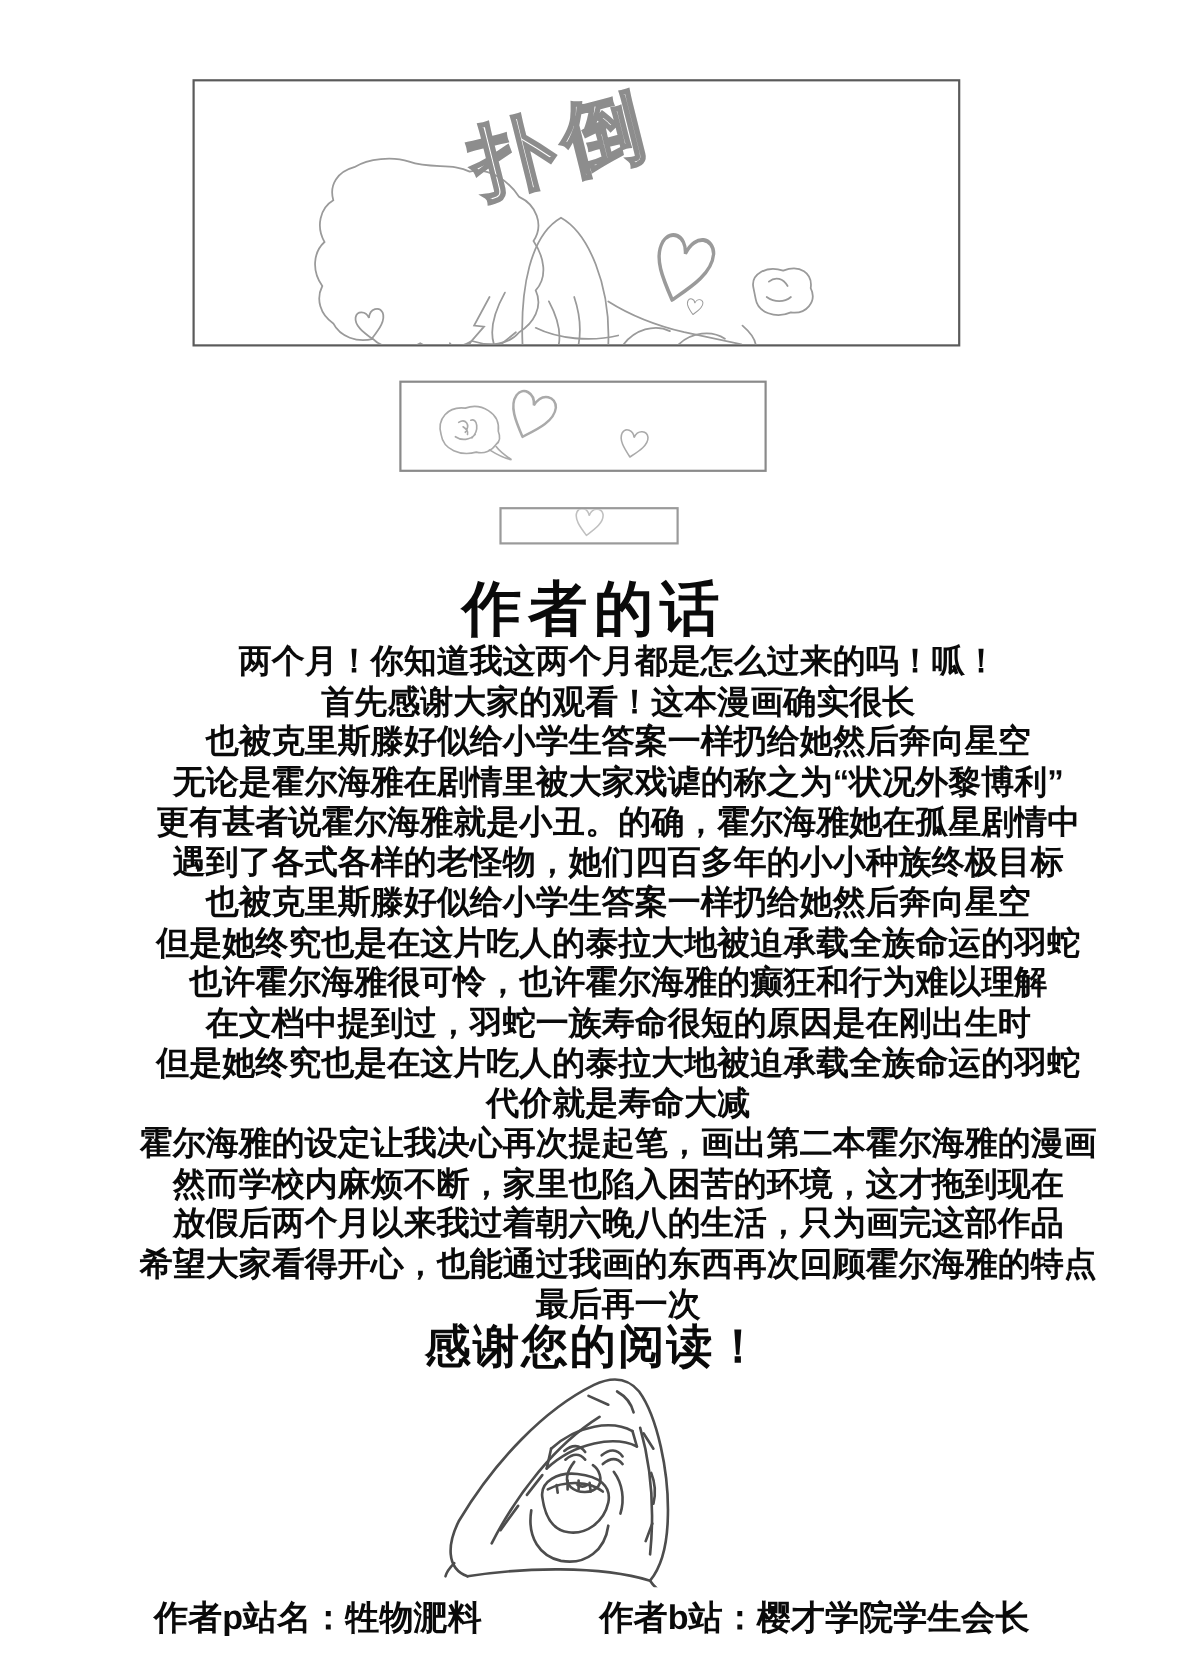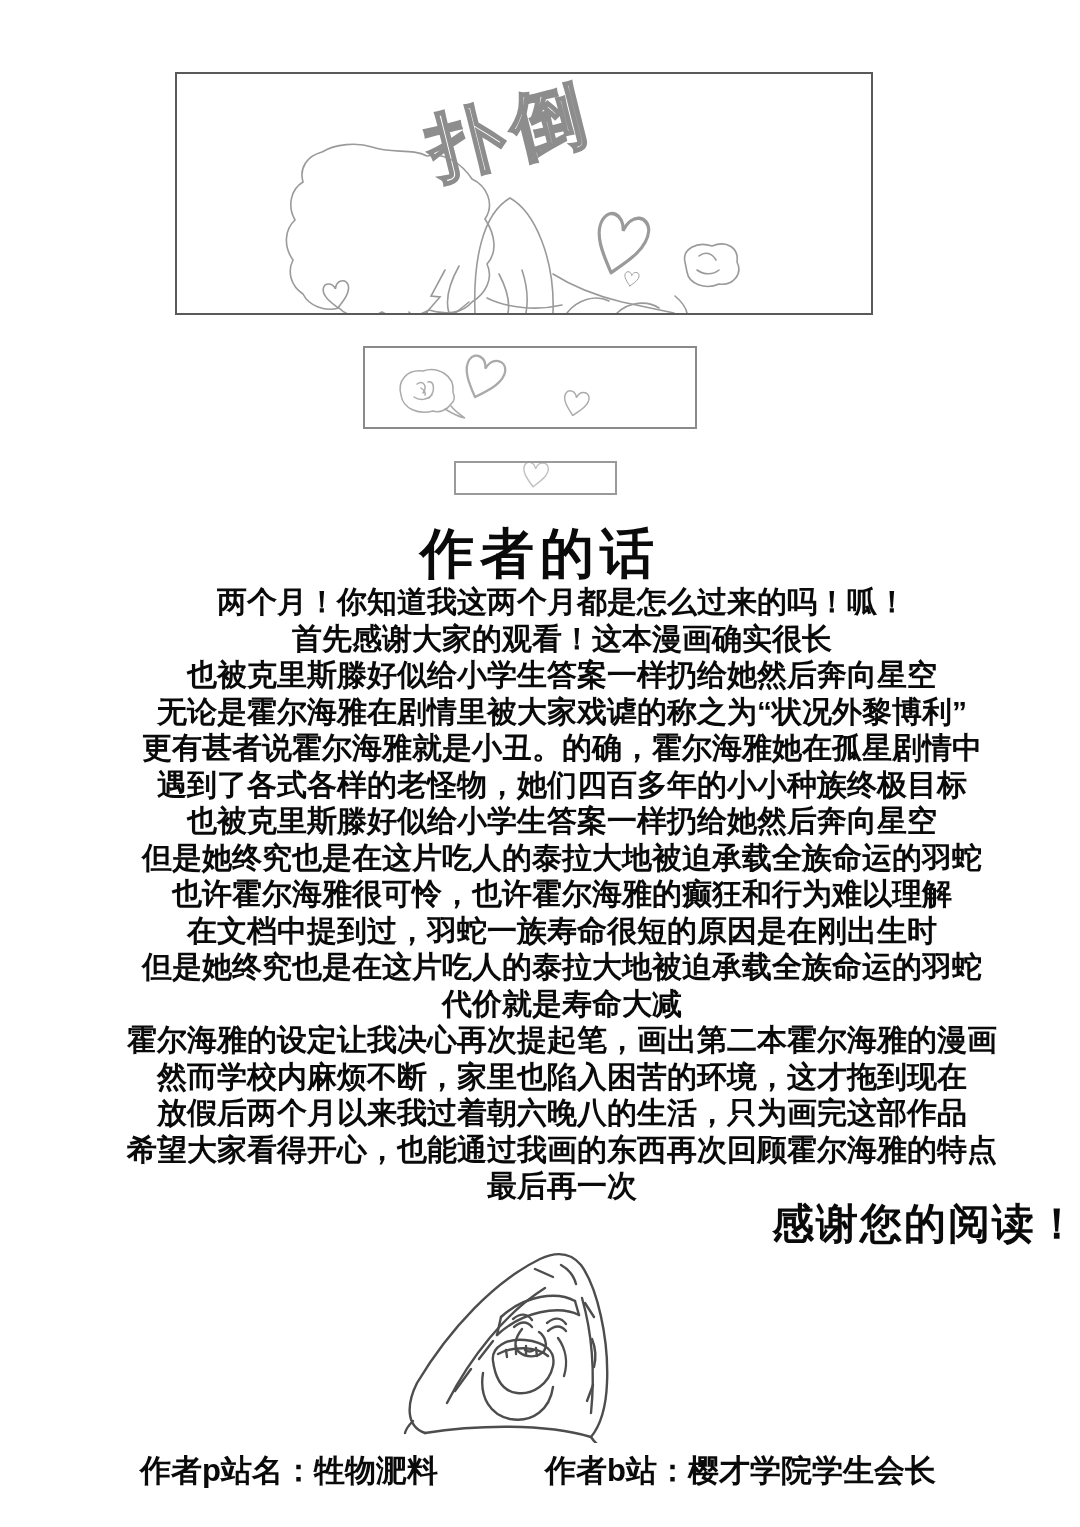--- a/index.html
+++ b/index.html
@@ -20,21 +20,21 @@
   }
   .title{
     position:absolute;top:518px;left:0;width:100%;text-align:center;
     font-size:54px;font-weight:700;letter-spacing:6px;
   }
   .afterword{
     position:absolute;top:584px;left:0;width:100%;text-align:center;
     font-size:30px;font-weight:700;line-height:36.5px;white-space:nowrap;margin-left:22px;
   }
   .thanks{
-    position:absolute;top:1196px;left:0;width:100%;text-align:right;
+    position:absolute;top:1196px;left:0;width:100%;text-align:center;
     font-size:42px;font-weight:700;letter-spacing:2px;
   }
   .char-sketch{position:absolute;left:395px;top:1243px;}
   .credits{position:absolute;top:1450px;left:0;width:100%;height:42px;
     font-size:31px;font-weight:700;white-space:nowrap;}
   .credit-pixiv{position:absolute;left:140px;top:0;}
   .credit-bili{position:absolute;left:545px;top:0;}
 </style>
 </head>
 <body>

